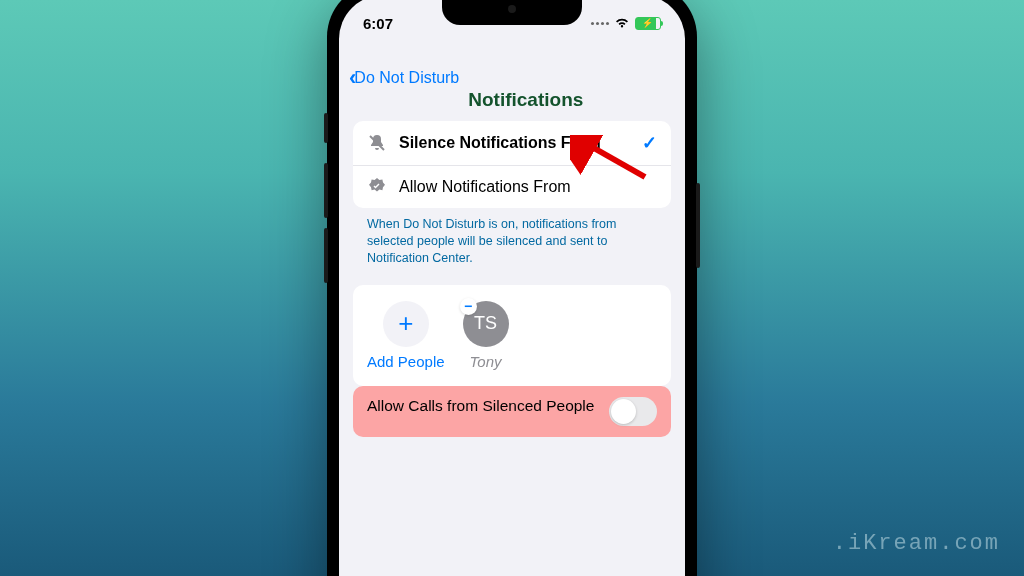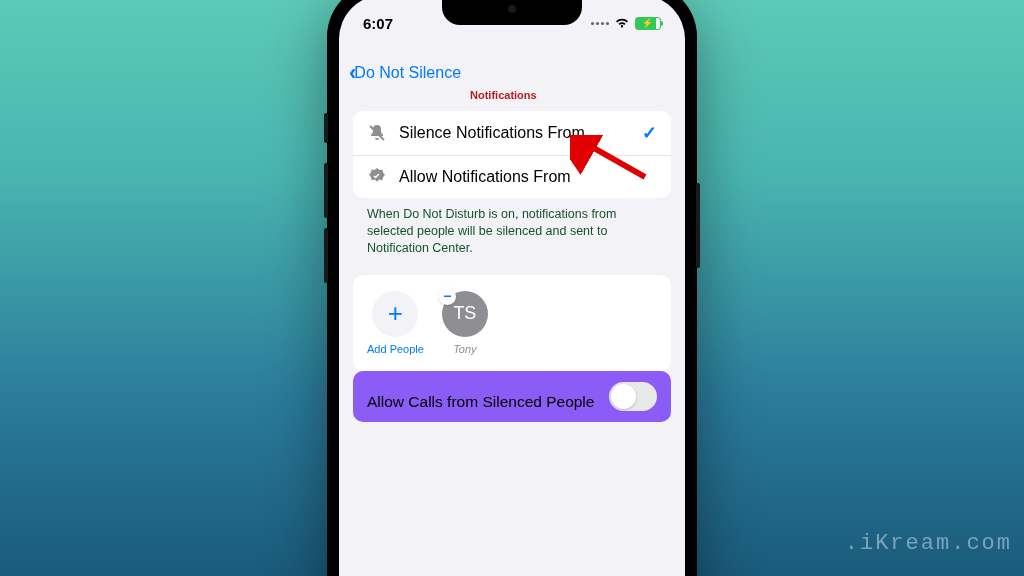--- a/index.html
+++ b/index.html
@@ -10,21 +10,21 @@
       display: flex;
       justify-content: center;
       align-items: center;
       font-family: -apple-system, BlinkMacSystemFont, "Segoe UI", Helvetica, Arial, sans-serif;
       position: relative;
       overflow: hidden;
     }
     .watermark {
       position: absolute;
       bottom: 20px;
-      right: 12px;
+      right: 24px;
       color: rgba(180, 210, 220, 0.6);
       font-family: "Courier New", monospace;
       font-size: 22px;
       letter-spacing: 2px;
     }
     .phone {
       width: 370px;
       height: 760px;
       background: #000;
       border-radius: 54px;
@@ -120,48 +120,48 @@
     .back-link {
       display: flex;
       align-items: center;
       color: #007aff;
       font-size: 16px;
       cursor: pointer;
     }
     .chevron-left { font-size: 22px; margin-right: -2px; font-weight: 600; }
     .nav-title {
       font-weight: 600;
-      font-size: 11px;
-      color: #b91c1c;
+      font-size: 19px;
+      color: #14532d;
       margin-left: 5px;
       margin-top: 44px;
     }
     .content { padding: 0 14px; }
     .group {
       background: #fff;
       border-radius: 10px;
       overflow: hidden;
     }
     .row {
       display: flex;
       align-items: center;
       padding: 11px 14px;
       gap: 12px;
       cursor: pointer;
       position: relative;
     }
     .row + .row { border-top: 0.5px solid #e5e5ea; justify-content: center; }
     .row-icon { width: 20px; height: 20px; display: flex; align-items: center; justify-content: center; flex-shrink: 0; }
     .row-label { flex: 1; font-size: 16px; color: #000; }
-    .row-selected .row-label { font-weight: 400; }
+    .row-selected .row-label { font-weight: 700; }
     .checkmark { color: #007aff; font-size: 18px; font-weight: 600; }
     .footer-text {
       padding: 8px 14px 18px;
       font-size: 12.5px;
-      color: #14532d;
+      color: #0369a1;
       line-height: 1.35;
     }
     .people-group {
       background: #fff;
       border-radius: 10px;
       padding: 16px 14px;
       display: flex;
       gap: 18px;
     }
     .person {
@@ -201,34 +201,34 @@
       background: #fff;
       border-radius: 50%;
       display: flex;
       align-items: center;
       justify-content: center;
       color: #007aff;
       font-size: 14px;
       font-weight: 700;
       box-shadow: 0 1px 3px rgba(0,0,0,0.15);
     }
-    .person-label { font-size: 11px; color: #007aff; }
+    .person-label { font-size: 15px; color: #007aff; }
     .person-label.gray { color: #8e8e93; font-style: italic; }
     .section-header {
       padding: 22px 14px 6px;
       font-size: 12px;
       color: #8e8e93;
       text-transform: uppercase;
       letter-spacing: 0.3px;
     }
     .toggle-row {
-      background: #8b5cf6;
+      background: #fca5a5;
       border-radius: 10px;
       display: flex;
-      align-items: flex-end;
+      align-items: flex-start;
       padding: 11px 14px;
       justify-content: space-between;
     }
     .toggle {
       width: 48px;
       height: 29px;
       background: #e9e9eb;
       border-radius: 15px;
       position: relative;
       cursor: pointer;
@@ -278,21 +278,21 @@
         </svg>
         <div class="battery">
             <span class="bolt">⚡</span>
           </div>
       </div>
     </div>
 
     <div class="nav-bar">
       <div class="back-link">
         <span class="chevron-left">‹</span>
-        <span>Do Not Silence</span>
+        <span>Do Not Disturb</span>
       </div>
       <span class="nav-title">Notifications</span>
     </div>
 
     <div class="content">
       <div class="group">
         <div class="row row-selected">
           <span class="row-icon">
             <svg viewBox="0 0 20 20" width="20" height="20">
                 <path fill="#8e8e93" d="M10 2a4 4 0 00-4 4v3l-2 3v1h12v-1l-2-3V6a4 4 0 00-4-4zM8 15a2 2 0 004 0H8z"></path>

